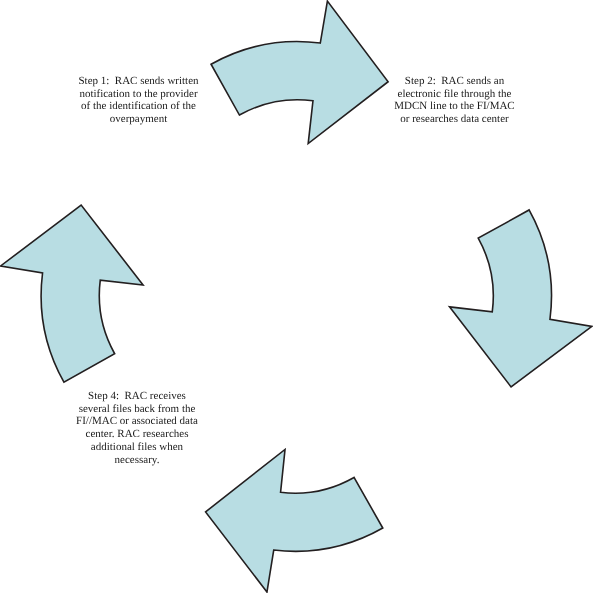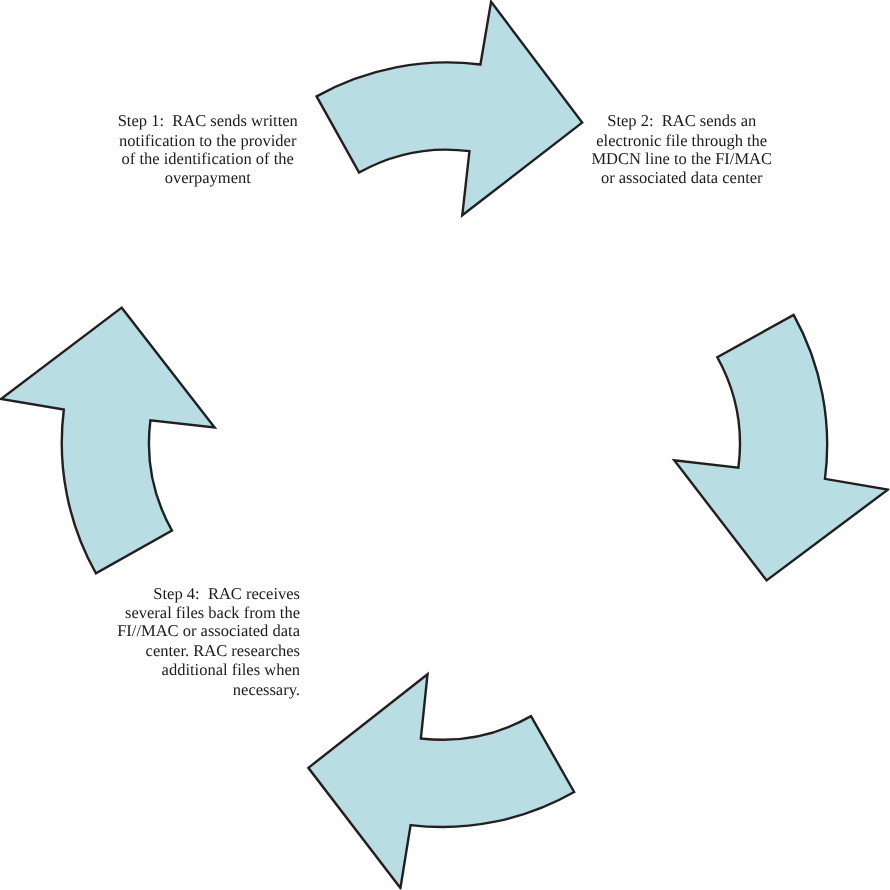--- a/index.html
+++ b/index.html
@@ -7,35 +7,35 @@
   body{width:593px;height:593px;overflow:hidden;
        font-family:"Liberation Serif","DejaVu Serif",serif;
        -webkit-font-smoothing:antialiased;
        text-rendering:geometricPrecision;}
   #stage{position:relative;width:593px;height:593px;background:#ffffff;overflow:hidden;}
   #arrows{position:absolute;left:0;top:0;width:593px;height:593px;display:block;}
   .txt{position:absolute;color:#1b1b1b;font-size:11px;line-height:12.7px;
        letter-spacing:0;white-space:pre-wrap;
        transform:translateZ(0);-webkit-font-smoothing:antialiased;}
   .align-center{text-align:center;}
-  .align-left{text-align:right;}
+  .align-left{text-align:center;}
   #step-1-text{left:76px;top:75px;width:125px;}
   #step-2-text{left:392px;top:75px;width:125px;}
   #step-3-text{left:389px;top:390px;width:126px;}
   #step-4-text{left:74px;top:390px;width:126px;}
 </style>
 </head>
 <body>
 <div id="stage">
 
 <svg id="arrows" viewBox="0 0 593 593" width="593" height="593" xmlns="http://www.w3.org/2000/svg">
   <g fill="#b8dde3" stroke="#231f20" stroke-width="1.6" stroke-linejoin="miter" stroke-miterlimit="10">
     <path d="M 211.06 64.23 A 178.13 178.13 0 0 1 320.28 43.04 L 327.39 1.13 L 388.12 81.74 L 308.18 143.54 L 312.97 100.75 A 119.96 119.96 0 0 0 239.41 115.02 Z"></path>
     <path d="M 529.09 209.96 A 178.13 178.13 0 0 1 549.97 319.24 L 591.86 326.46 L 511.08 386.96 L 449.50 306.85 L 492.28 311.76 A 119.96 119.96 0 0 0 478.22 238.17 Z"></path>
     <path d="M 382.77 528.00 A 178.13 178.13 0 0 1 273.72 550.06 L 266.95 592.03 L 205.57 511.90 L 285.02 449.47 L 280.57 492.30 A 119.96 119.96 0 0 0 354.01 477.44 Z"></path>
     <path d="M 63.92 382.19 A 178.13 178.13 0 0 1 42.55 273.01 L 0.62 265.97 L 81.13 205.11 L 143.07 284.94 L 100.26 280.22 A 119.96 119.96 0 0 0 114.66 353.75 Z"></path>
   </g>
 </svg>
 
 <div id="step-1-text" class="txt align-center">Step 1:  RAC sends written notification to the provider of the identification of the overpayment</div>
-<div id="step-2-text" class="txt align-center">Step 2:  RAC sends an electronic file through the MDCN line to the FI/MAC or associated data center</div>
+<div id="step-2-text" class="txt align-center">Step 2:  RAC sends an electronic file through the MDCN line to the FI/MAC or researches data center</div>
 <div id="step-4-text" class="txt align-left">Step 4:  RAC receives several files back from the FI//MAC or associated data center. RAC researches additional files when necessary.</div>
 </div>
 
 </body></html>

